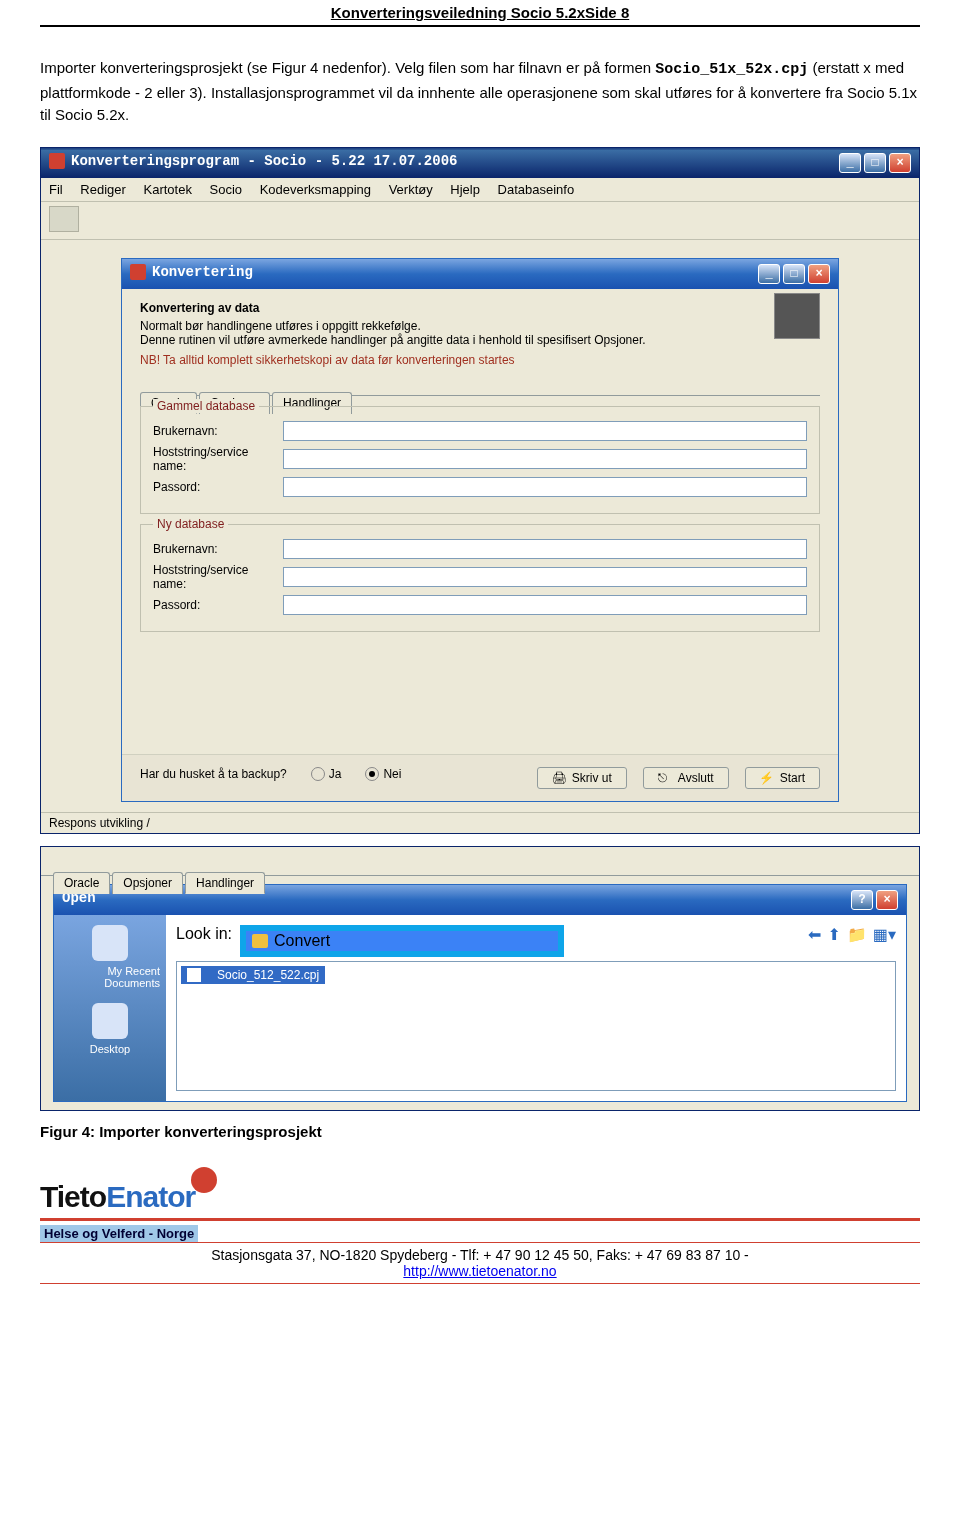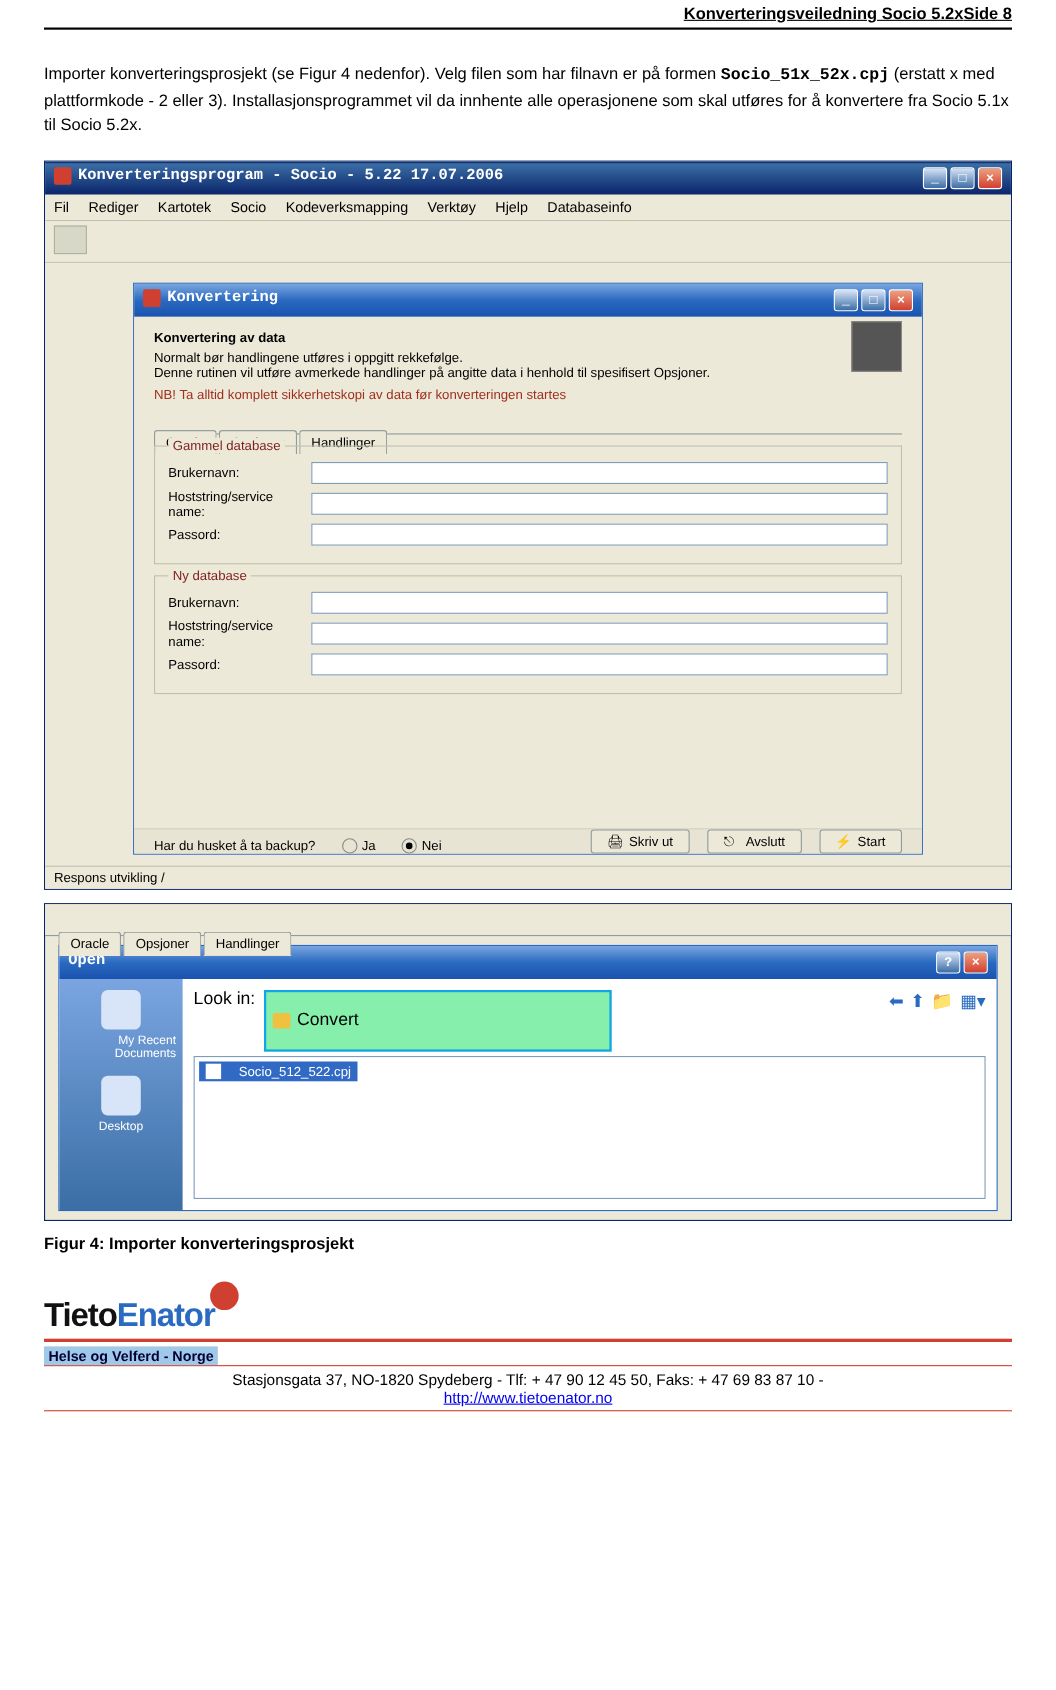--- a/index.html
+++ b/index.html
@@ -1,17 +1,17 @@
 <!DOCTYPE html>
 <html><head>
 <meta charset="utf-8">
 <style>
 body{margin:0;font-family:Arial,sans-serif;font-size:14px;background:#fff;color:#000;width:960px}
 .page{padding:0 40px 20px 40px}
-.doc-header{display:flex;justify-content:flex-end;border-bottom:2px solid #000;padding:4px 0;font-weight:bold;text-decoration:underline;font-size:15px}
+.doc-header{display:flex;justify-content:center;border-bottom:2px solid #000;padding:4px 0;font-weight:bold;text-decoration:underline;font-size:15px}
 .body-text{margin:30px 0 20px 0;font-size:15px;line-height:1.5}
 .mono{font-family:"Courier New",monospace;font-weight:bold}
 .app-window{border:1px solid #0a246a;background:#ece9d8;margin-bottom:12px}
 .title-bar{background:linear-gradient(to bottom,#3b6ea5 0%,#0a246a 3%,#3b6ea5 6%,#0a246a 100%);color:#fff;font-weight:bold;font-size:14px;padding:5px 8px;display:flex;align-items:flex-start;gap:6px;font-family:Liberation Mono, monospace}
 .title-bar.light{background:linear-gradient(to bottom,#7aa5e0 0%,#2a6ac0 50%,#1a52b0 100%)}
 .title-icon{width:16px;height:16px;background:#d04030;display:inline-block;border-radius:2px}
 .title-btns{margin-left:auto;display:flex;gap:3px}
 .title-btn{width:20px;height:18px;background:linear-gradient(#d8e4f8,#3b6ea5);border:1px solid #fff;border-radius:3px;font-size:12px;display:flex;align-items:center;justify-content:center;color:#fff}
 .title-btn.close{background:linear-gradient(#f0a080,#d04030)}
 .menubar{background:#ece9d8;padding:4px 8px;font-size:13px;border-bottom:1px solid #c0c0b0}
@@ -27,36 +27,36 @@
 .field-row{display:flex;align-items:center;margin:4px 0}
 .field-label{width:130px;font-size:12px}
 .field-input{flex:1;height:18px;background:#fff;border:1px solid #7f9db9}
 .field-input.long{flex:1}
 .tabs{display:flex;border-bottom:1px solid #919b9c;margin-top:6px}
 .tab{padding:3px 10px;font-size:12px;background:#ece9d8;border:1px solid #919b9c;border-bottom:none;margin-right:2px;border-radius:3px 3px 0 0;position:relative;top:19px}
 .tab.active{background:#ece9d8;border-bottom:1px solid #ece9d8}
 .fieldset{border:1px solid #c0c0b0;padding:8px 12px 12px 12px;margin:10px 0;position:relative}
 .fieldset-title{position:relative;top:-16px;background:#ece9d8;display:inline-block;padding:0 4px;font-size:12px;color:#7f1d1d}
 .fieldset-body{margin-top:-12px}
-.button-row{display:flex;align-items:flex-end;gap:16px;padding:0 18px;background:#e8e4d4;font-size:12px;border-top:1px solid #d0d0c0}
+.button-row{display:flex;align-items:flex-start;gap:16px;padding:12px 18px;background:#e8e4d4;font-size:12px;border-top:1px solid #d0d0c0}
 .radio{display:inline-flex;align-items:center;gap:4px;margin-left:8px}
 .radio-dot{width:12px;height:12px;border:1px solid #888;border-radius:50%;display:inline-flex;align-items:center;justify-content:center}
 .radio-dot.checked::after{content:"";width:6px;height:6px;background:#000;border-radius:50%}
 .btn{display:inline-flex;align-items:center;gap:6px;padding:3px 14px;background:#ece9d8;border:1px solid #919b9c;border-radius:3px;font-size:12px}
 .btn-icon{width:14px;height:14px;display:inline-block}
 .statusbar{background:#ece9d8;border-top:1px solid #c0c0b0;font-size:12px;padding:3px 8px}
 .caption{font-weight:bold;font-size:15px;margin:12px 0 24px 0}
 .open-dialog{border:1px solid #2a6ac0;background:#fff}
 .open-body{display:flex}
 .open-sidebar{width:100px;background:linear-gradient(#7aa5e0,#3b6ea5);padding:10px 6px;display:flex;flex-direction:column;gap:14px;color:#fff;font-size:11px;text-align:right}
 .side-item{display:flex;flex-direction:column;align-items:center;gap:4px}
 .side-icon{width:36px;height:36px;background:#d8e4f8;border-radius:6px}
 .open-main{flex:1;padding:10px}
 .open-toolbar{display:flex;align-items:flex-start;gap:8px;font-size:16px;margin-bottom:4px}
-.dropdown{flex:1;max-width:300px;height:20px;background:#86efac;border:2px solid #0ea5e9;display:flex;align-items:center;padding:16px 6px;gap:6px}
+.dropdown{flex:1;max-width:300px;height:20px;background:#3b82f6;border:6px solid #0ea5e9;display:flex;align-items:center;padding:0 6px;gap:6px}
 .dd-icon{width:16px;height:14px;background:#f0c040;border-radius:2px}
 .nav-icons{margin-left:auto;display:flex;gap:6px;color:#2a6ac0}
 .file-list{background:#fff;border:1px solid #7f9db9;height:120px;padding:4px}
 .file-item{display:flex;align-items:center;gap:16px;background:#316ac5;color:#fff;padding:2px 6px;font-size:12px;width:max-content}
 .file-icon{width:14px;height:14px;background:#fff}
 .tabstrip2{display:flex;border-bottom:1px solid #919b9c;padding:6px 12px 0 12px;background:#ece9d8}
 .logo-block{margin-top:40px}
 .logo{font-size:30px;font-weight:bold;letter-spacing:-1px}
 .logo .t{color:#111}
 .logo .e{color:#2a6ac0}

